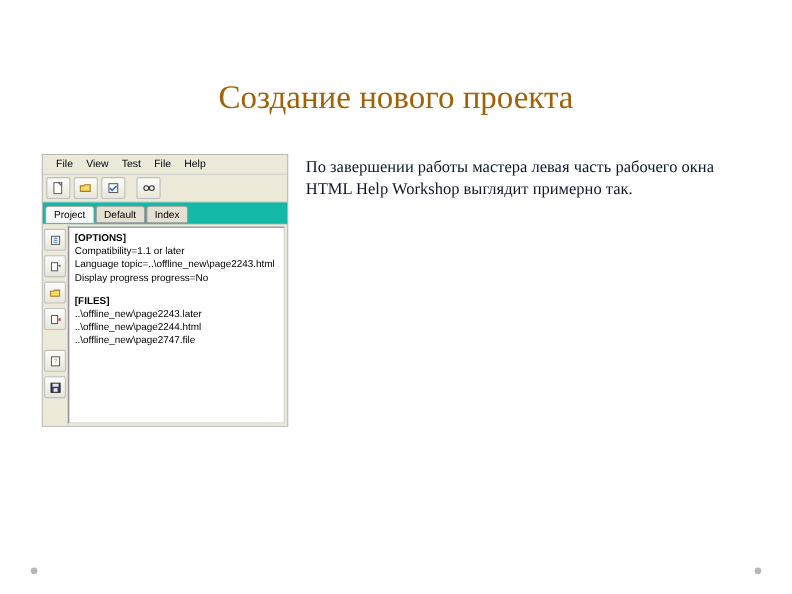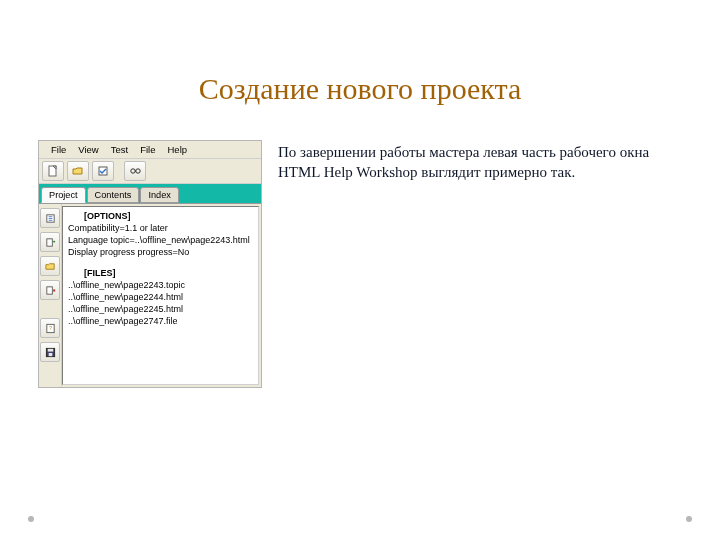--- a/index.html
+++ b/index.html
@@ -128,21 +128,20 @@
     margin: 2px 2px 2px 0;
     padding: 3px 5px 6px 5px;
     flex: 1;
     min-height: 168px;
     font-size: 9px;
     line-height: 1.35;
     color: #000;
   }
   .listing .sec {
     font-weight: 700;
-    margin-left: 16px;
   }
   .deco-dot {
     position: absolute;
     width: 6px;
     height: 6px;
     border-radius: 50%;
     background: #b7b7b7;
   }
   .dot-left { left: 28px; bottom: 18px; }
   .dot-right { right: 28px; bottom: 18px; }
@@ -186,21 +185,21 @@
       <svg viewBox="0 0 12 12">
         <circle cx="4" cy="6" r="2.2" fill="none" stroke="#333"></circle>
         <circle cx="9" cy="6" r="2.2" fill="none" stroke="#333"></circle>
         <path d="M6 6 L7 6" stroke="#333"></path>
       </svg>
     </div>
   </div>
 
   <div class="tab-strip">
     <div class="tab active">Project</div>
-    <div class="tab">Contents</div>
+    <div class="tab">Default</div>
     <div class="tab">Index</div>
   </div>
 
   <div class="panel">
     <div class="vtoolbar">
       <div class="vbtn">
         <svg viewBox="0 0 12 12">
           <rect x="2" y="2" width="8" height="8" fill="#fff" stroke="#5a5a5a"></rect>
           <path d="M4 4h4M4 6h4M4 8h4" stroke="#4b80c8"></path>
         </svg>
@@ -238,22 +237,21 @@
       </div>
     </div>
 
     <div class="listing">
       <div class="sec">[OPTIONS]</div>
       <div>Compatibility=1.1 or later</div>
       <div>Language topic=..\offline_new\page2243.html</div>
       <div>Display progress progress=No</div>
       <div style="height:8px"></div>
       <div class="sec">[FILES]</div>
-      <div>..\offline_new\page2243.topic</div>
+      <div>..\offline_new\page2243.later</div>
       <div>..\offline_new\page2244.html</div>
-      <div>..\offline_new\page2245.html</div>
       <div>..\offline_new\page2747.file</div>
     </div>
   </div>
 </div>
 
 <div class="deco-dot dot-left"></div>
 <div class="deco-dot dot-right"></div>
 
 </body></html>

